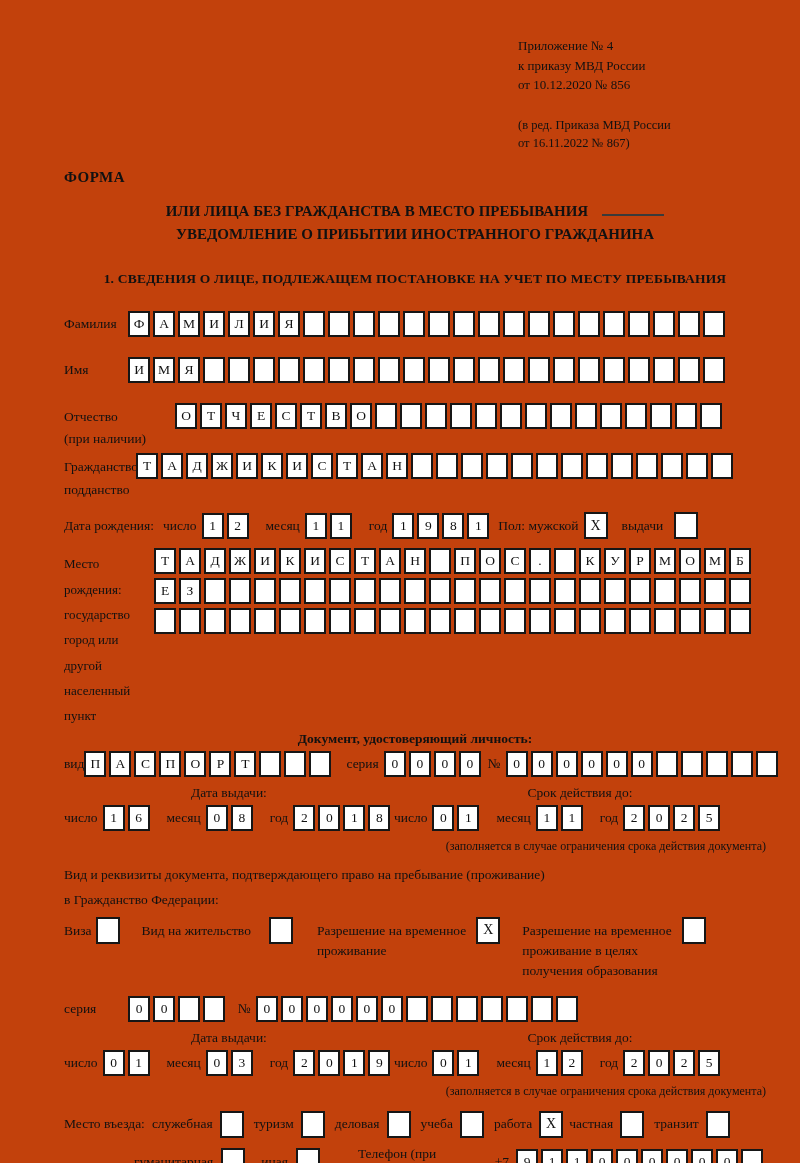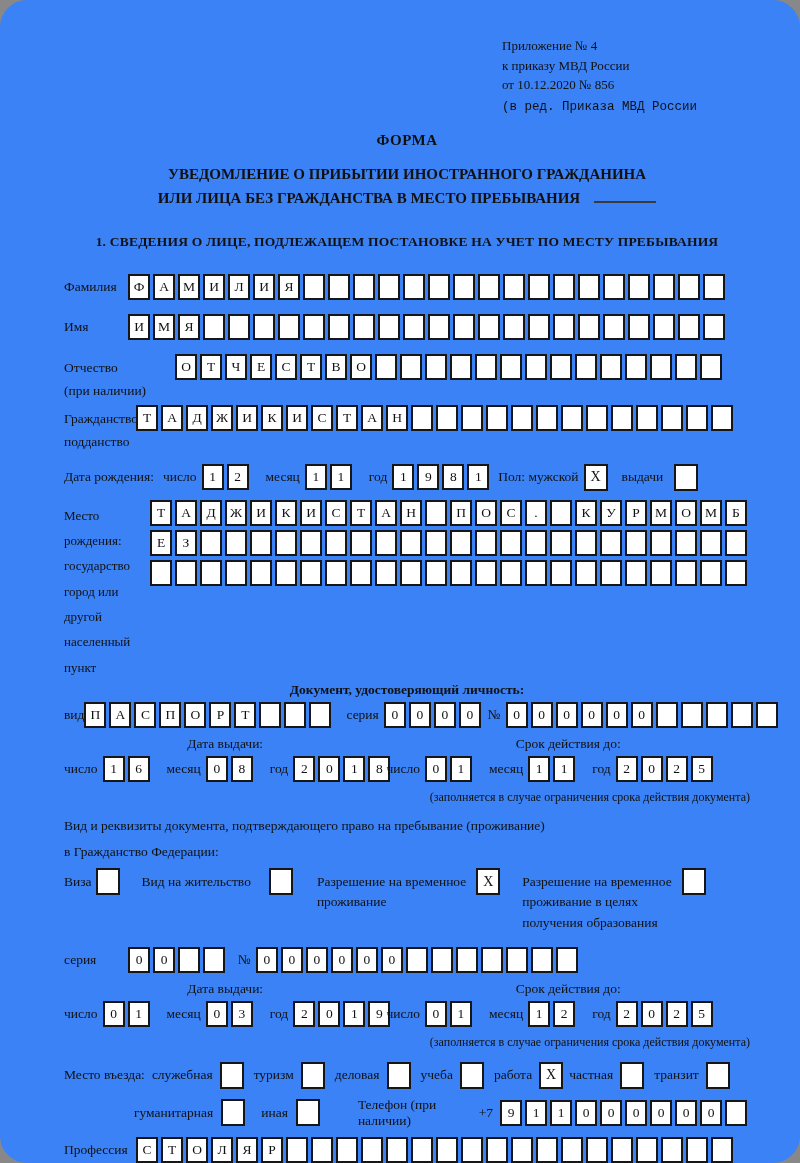--- a/index.html
+++ b/index.html
@@ -1,31 +1,31 @@
 <!DOCTYPE html>
 <html><head>
 <meta charset="utf-8">
 <style>
   * { box-sizing: border-box; }
   html,body { margin:0; padding:0; background:#888; }
   .page {
-    width:800px; height:1163px; margin:0 auto; background:#3b82f6;
+    width:800px; height:1163px; margin:0 auto; background:#c2410c;
     font-family:"Liberation Serif","DejaVu Serif",serif; color:#111;
-    padding:36px 50px 10px 64px; overflow:hidden;border-radius:27px;
+    padding:36px 34px 10px 64px; overflow:hidden;
   }
   
   .hdr-block { margin-left:auto; width:248px; font-size:13px; line-height:1.5; }
-  .hdr-sub { margin-top:3px; font-size:12.5px; line-height:1.5;font-family:Liberation Mono, monospace; }
-  .forma { text-align:center; font-weight:bold; font-size:15px; margin-top:16px; letter-spacing:.5px; }
+  .hdr-sub { margin-top:21px; font-size:12.5px; line-height:1.5; }
+  .forma { text-align:left; font-weight:bold; font-size:15px; margin-top:16px; letter-spacing:.5px; }
   
   .title { text-align:center; font-weight:bold; font-size:15px; line-height:1.55; margin-top:14px; }
   .blank-line { display:inline-block; width:62px; border-bottom:2px solid #3a3a3a; height:12px; margin-left:14px; }
   .sec-head { font-weight:bold; font-size:13.5px; margin-top:24px; text-align:center; letter-spacing:.2px; }
   
-  .row { display:flex; align-items:flex-start; margin-top:14px; }
+  .row { display:flex; align-items:flex-start; margin-top:20px; }
   .flabel { font-size:13.5px; padding-top:5px; flex:none; }
   .w64  { width:64px; }
   .w72  { width:72px; }
   .w90  { width:90px; }
   .w111 { width:111px; }
   .boxrow { display:flex; flex:none; }
   .cbox {
     width:22px; height:26px; border:2px solid #161616; margin-right:3px;
     display:flex; align-items:center; justify-content:center;
     font-size:13.5px; flex:none; background:#fff;
@@ -67,27 +67,28 @@
 <body>
 
 <div class="page">
 
   <div class="hdr-block">
     <div>Приложение № 4</div>
     <div>к приказу МВД России</div>
     <div>от 10.12.2020 № 856</div>
     <div class="hdr-sub">
       <div>(в ред. Приказа МВД России</div>
+      <div>от 16.11.2022 № 867)</div>
     </div>
   </div>
   <div class="forma">ФОРМА</div>
 
   <div class="title">
+    <div><span>ИЛИ ЛИЦА БЕЗ ГРАЖДАНСТВА В МЕСТО ПРЕБЫВАНИЯ</span><span class="blank-line"></span></div>
     <div>УВЕДОМЛЕНИЕ О ПРИБЫТИИ ИНОСТРАННОГО ГРАЖДАНИНА</div>
-    <div><span>ИЛИ ЛИЦА БЕЗ ГРАЖДАНСТВА В МЕСТО ПРЕБЫВАНИЯ</span><span class="blank-line"></span></div>
   </div>
 
   <div class="sec-head">1. СВЕДЕНИЯ О ЛИЦЕ, ПОДЛЕЖАЩЕМ ПОСТАНОВКЕ НА УЧЕТ ПО МЕСТУ ПРЕБЫВАНИЯ</div>
 
   <div class="row" style="margin-top:24px;">
     <div class="flabel w64">Фамилия</div>
     <div class="boxrow">
         <span class="cbox">Ф</span>
         <span class="cbox">А</span>
         <span class="cbox">М</span>

